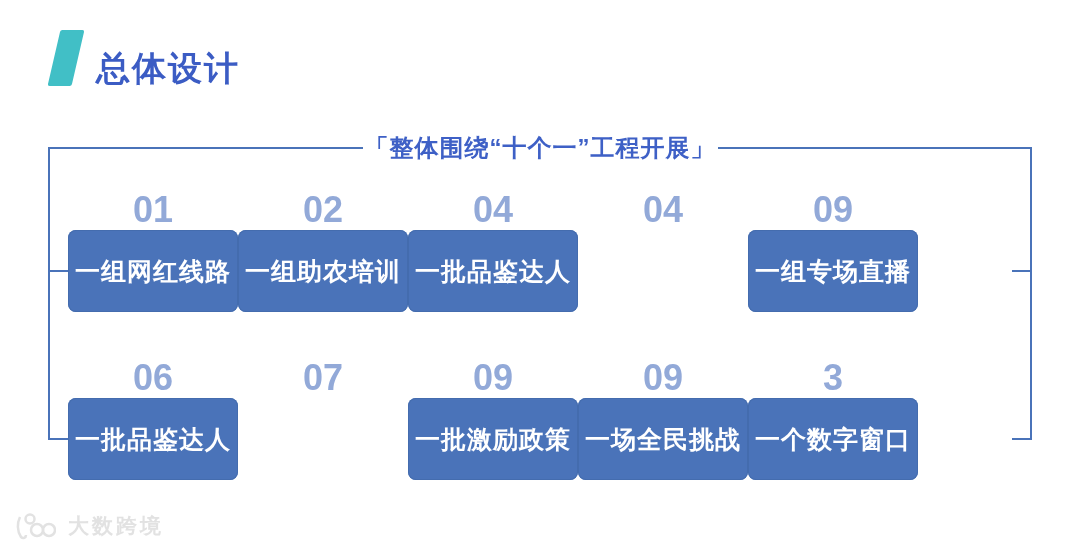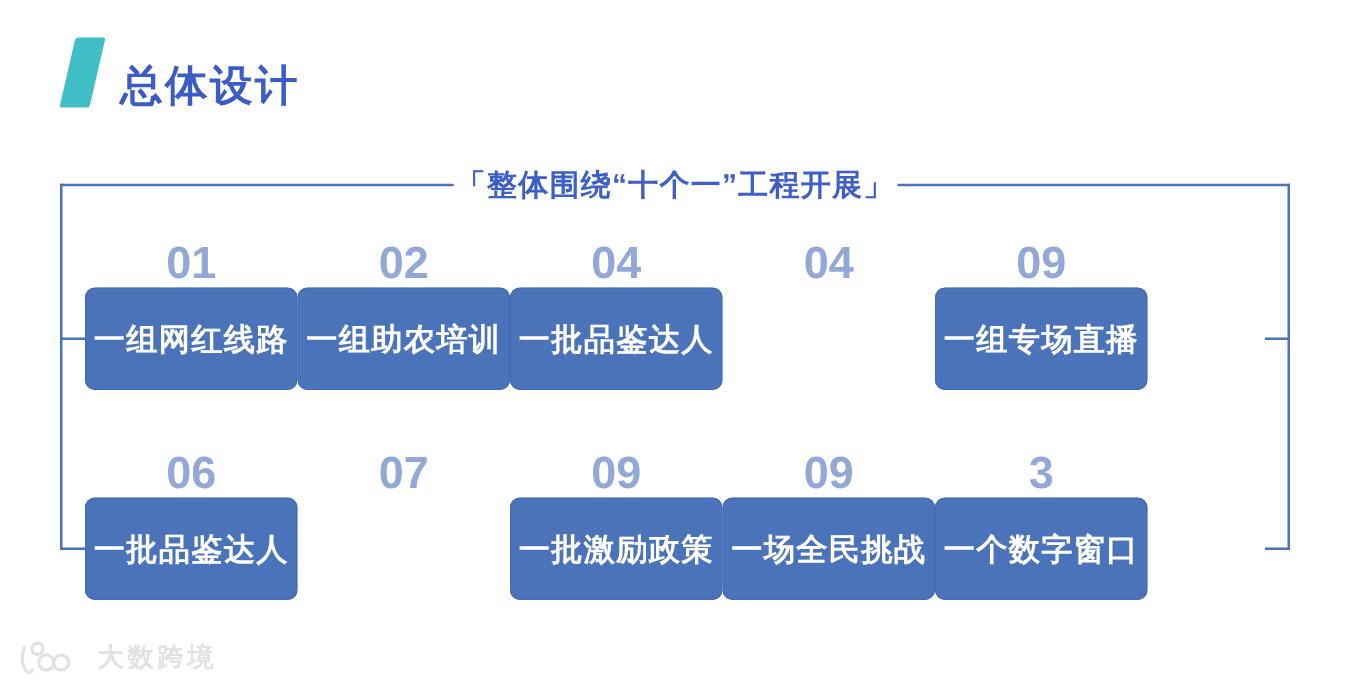--- a/index.html
+++ b/index.html
@@ -71,21 +71,21 @@
     border-radius: 8px;
     display: flex; align-items: center; justify-content: center;
     color: #ffffff; font-weight: bold; font-size: 25px;
     white-space: nowrap; letter-spacing: 1px;
     box-shadow: 0 0 0 1px #446cae inset;
   }
 
   
   .watermark {
     position: absolute; left: 14px; bottom: 10px;
-    display: flex; align-items: center; gap: 22px;
+    display: flex; align-items: center; gap: 12px;
     color: #e2e2e2;
   }
   .wm-text { font-size: 21px; font-weight: bold; letter-spacing: 3px; color: #e2e2e2; }
   .wm-logo svg { display: block; }
 </style>
 </head>
 <body>
 
 <div class="slide">
 

